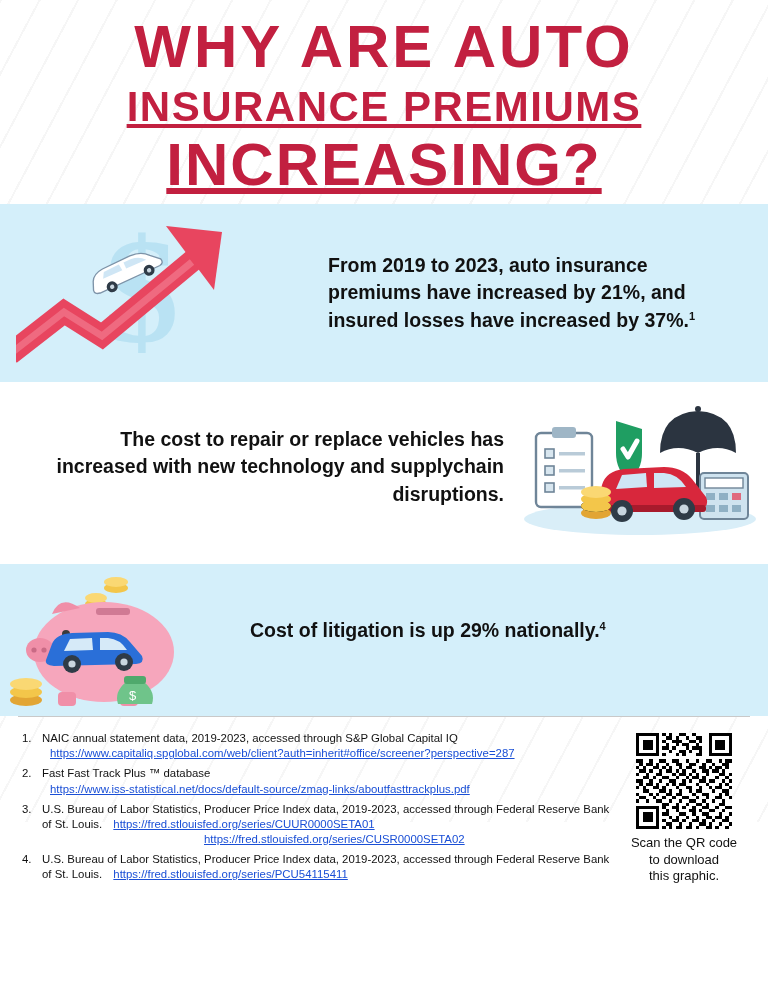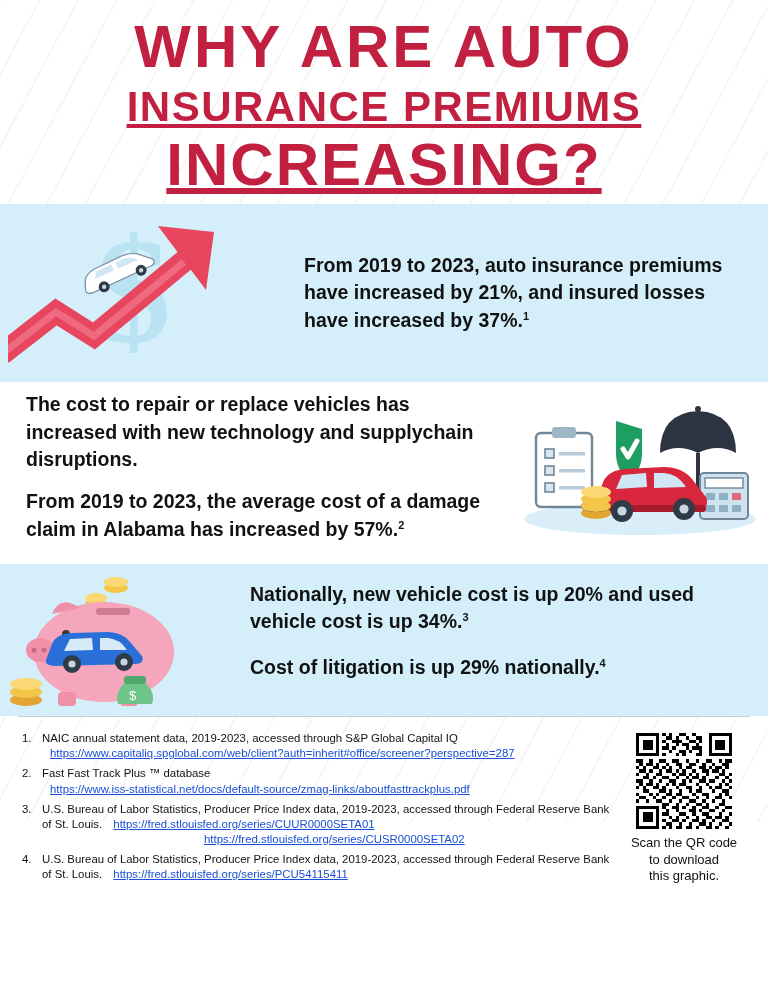--- a/index.html
+++ b/index.html
@@ -87,22 +87,23 @@
     font-weight: bold;
     color: #111111;
   }
   .panel-text p { margin: 0 0 14px 0; }
   .panel-text p:last-child { margin-bottom: 0; }
   sup { font-size: 11px; font-weight: bold; }
 
   
   #panel-one {
     height: 178px;
-    padding: 0 26px 0 8px;
+    padding: 0 26px 0 16px;
     overflow: hidden;
+    gap: 16px;
   }
   #panel-one .art {
     position: relative;
     width: 286px;
     height: 178px;
     flex: 0 0 286px;
     overflow: hidden;
   }
   #panel-one .copy {
     flex: 1;
@@ -128,20 +129,21 @@
     width: 86px;
     height: 32px;
     transform: rotate(-24deg);
   }
 
   
   #panel-two {
     height: 182px;
     padding: 12px 8px 24px 26px;
     align-items: center;
+    text-align: right;
   }
   #panel-two .copy { flex: 1; padding-right: 8px; }
   #panel-two .art {
     flex: 0 0 248px;
     width: 248px;
     height: 160px;
     position: relative;
   }
 
   
@@ -251,21 +253,20 @@
       </svg>
     </div>
     <div class="copy panel-text">
       <p><span>From 2019 to 2023, auto insurance premiums have increased by 21%, and insured losses have increased by 37%.</span><sup>1</sup></p>
     </div>
   </div>
 
   <div class="panel panel-white" id="panel-two">
     <div class="copy panel-text">
       <p>The cost to repair or replace vehicles has increased with new technology and supplychain disruptions.</p>
-      <p><span>From 2019 to 2023, the average cost of a damage claim in Alabama has increased by 57%.</span><sup>2</sup></p>
     </div>
     <div class="art">
       <svg viewBox="0 0 248 160" width="248" height="160">
         <ellipse cx="128" cy="132" rx="116" ry="16" fill="#d9eef8"></ellipse>
 
         <g>
           <path d="M148 66 Q148 26 186 24 Q224 26 224 66 Q206 56 186 66 Q166 56 148 66 Z" fill="#2b3440"></path>
           <path d="M186 66 L186 104 Q186 114 176 114 Q168 114 168 108" fill="none" stroke="#2b3440" stroke-width="4"></path>
           <circle cx="186" cy="22" r="3" fill="#2b3440"></circle>
         </g>
@@ -359,21 +360,20 @@
         </g>
 
         <g>
           <ellipse cx="26" cy="136" rx="16" ry="6" fill="#e2a534"></ellipse>
           <ellipse cx="26" cy="128" rx="16" ry="6" fill="#f3c64a"></ellipse>
           <ellipse cx="26" cy="120" rx="16" ry="6" fill="#fad873"></ellipse>
         </g>
       </svg>
     </div>
     <div class="copy panel-text">
-      <p><span>Nationally, new vehicle cost is up 20% and used vehicle cost is up 34%.</span><sup>3</sup></p>
       <p><span>Cost of litigation is up 29% nationally.</span><sup>4</sup></p>
     </div>
   </div>
 
   <div class="divider"></div>
 
   <div class="footnotes-wrap">
     <div class="footnotes">
 
       <div class="fn">

